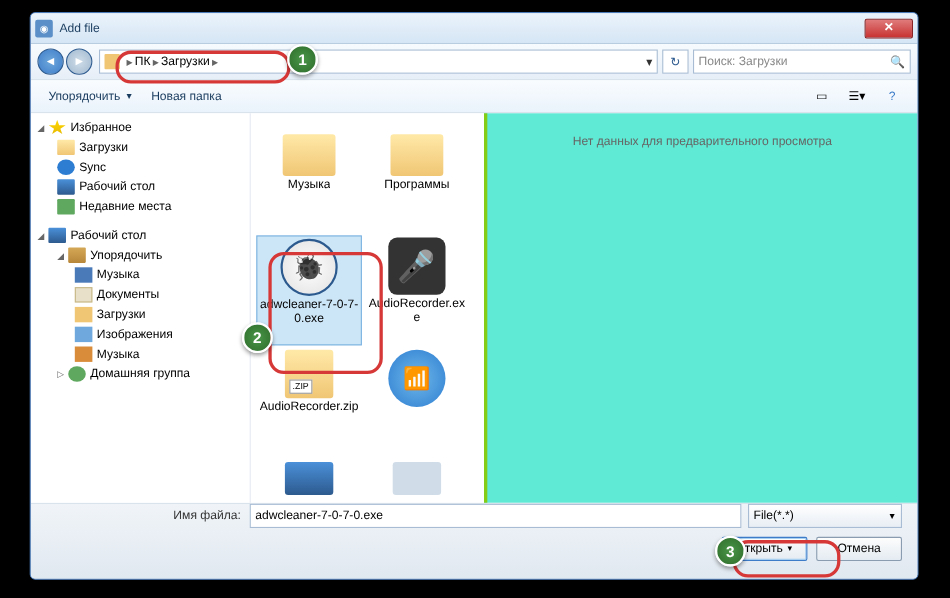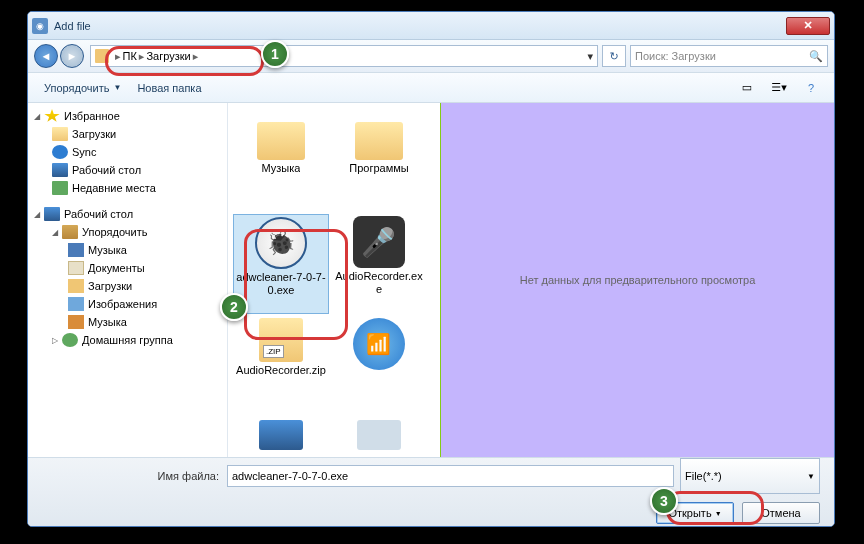--- a/index.html
+++ b/index.html
@@ -54,26 +54,26 @@
 .fileicon.exe-adw::after{content:"🐞";font-size:24px;filter:grayscale(1)}
 .fileicon.exe-mic{background:#333;border-radius:8px;position:relative}
 .fileicon.exe-mic::after{content:"🎤";font-size:28px}
 .fileicon.zip{background:linear-gradient(#ffe9a8,#f0c674);border-radius:3px;width:44px;height:44px;position:relative}
 .fileicon.zip::after{content:".ZIP";position:absolute;bottom:4px;left:4px;background:#fff;font-size:8px;padding:1px 2px;border:1px solid #999}
 .fileicon.exe-conn{background:radial-gradient(#6fb8e8,#2d7dd2);border-radius:50%;position:relative}
 .fileicon.exe-conn::after{content:"📶";font-size:20px}
 .fileicon.exe-iob{background:linear-gradient(#4a90d9,#2d5a8e);border-radius:3px;width:44px;height:44px}
 .fileicon.exe-gen{background:#d0dde8;border-radius:3px;width:44px;height:44px}
 .filelabel{font-size:11px;line-height:13px;word-break:break-word;max-height:40px;overflow:hidden}
-.preview{flex:1;background:#c4b5fd;border-left:1px solid #84cc16;display:flex;align-items:center;justify-content:center;color:#666;font-size:12px;padding:20px;text-align:center}
+.preview{flex:1;background:#5eead4;border-left:3px solid #84cc16;display:flex;align-items:flex-start;justify-content:center;color:#666;font-size:12px;padding:20px;text-align:center}
 .bottombar{height:70px;background:linear-gradient(#f0f4f8,#e0e8f0);border-top:1px solid #d0dde8;padding:0 14px}
 .fnrow{display:flex;align-items:center;margin-bottom:8px}
 .fnlabel{width:185px;text-align:right;padding-right:8px;color:#333}
 .fninput{flex:1;height:22px;background:#fff;border:1px solid #a8bdd4;padding:0 4px;margin-right:6px}
-.ftcombo{width:140px;height:36px;background:linear-gradient(#fff,#e8eef4);border:1px solid #a8bdd4;padding:0 4px;display:flex;align-items:center;justify-content:space-between}
+.ftcombo{width:140px;height:22px;background:linear-gradient(#fff,#e8eef4);border:1px solid #a8bdd4;padding:0 4px;display:flex;align-items:center;justify-content:space-between}
 .btnrow{display:flex;justify-content:flex-end;gap:8px}
 .btn{width:78px;height:22px;background:linear-gradient(#fdfdfd,#e4ebf2);border:1px solid #8a9db0;border-radius:2px;cursor:pointer;display:flex;align-items:center;justify-content:center}
 .btn.primary{border:1px solid #3d7cc9;box-shadow:inset 0 0 0 1px #a8cef0}
 .badge{position:absolute;width:28px;height:28px;border-radius:50%;background:radial-gradient(#4a9648,#2d6b2b);border:2px solid #fff;color:#fff;font-weight:bold;font-size:14px;display:flex;align-items:center;justify-content:center;box-shadow:0 2px 4px rgba(0,0,0,.4);z-index:20}
 .callout{position:absolute;border:3px solid #d63838;border-radius:14px;z-index:10;pointer-events:none}
 </style>
 </head>
 <body>
 
 <div class="window">

